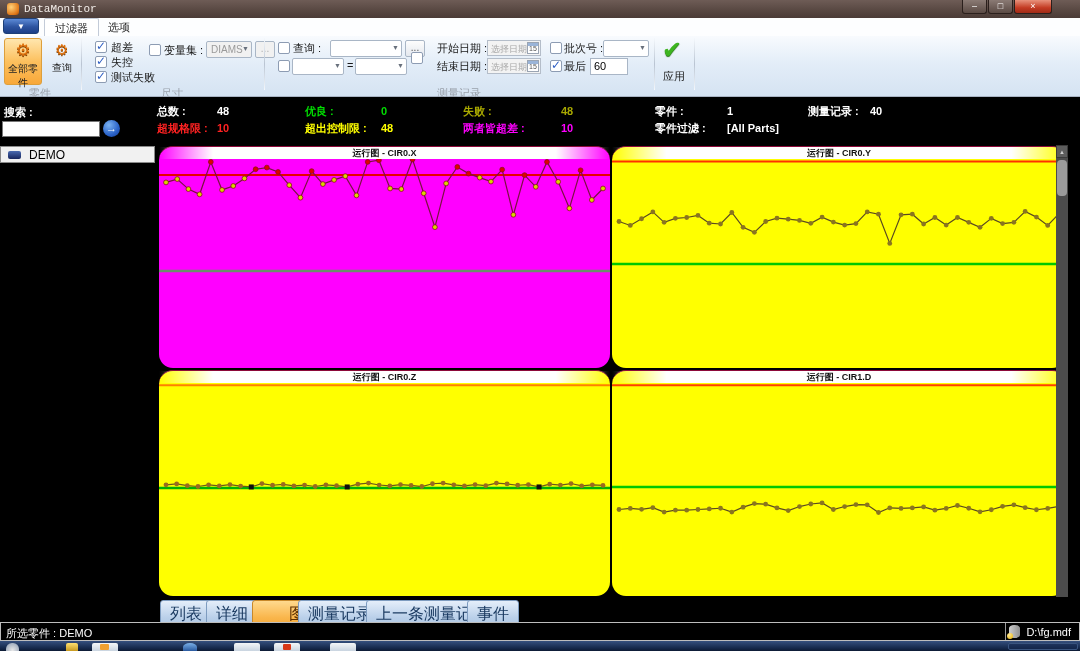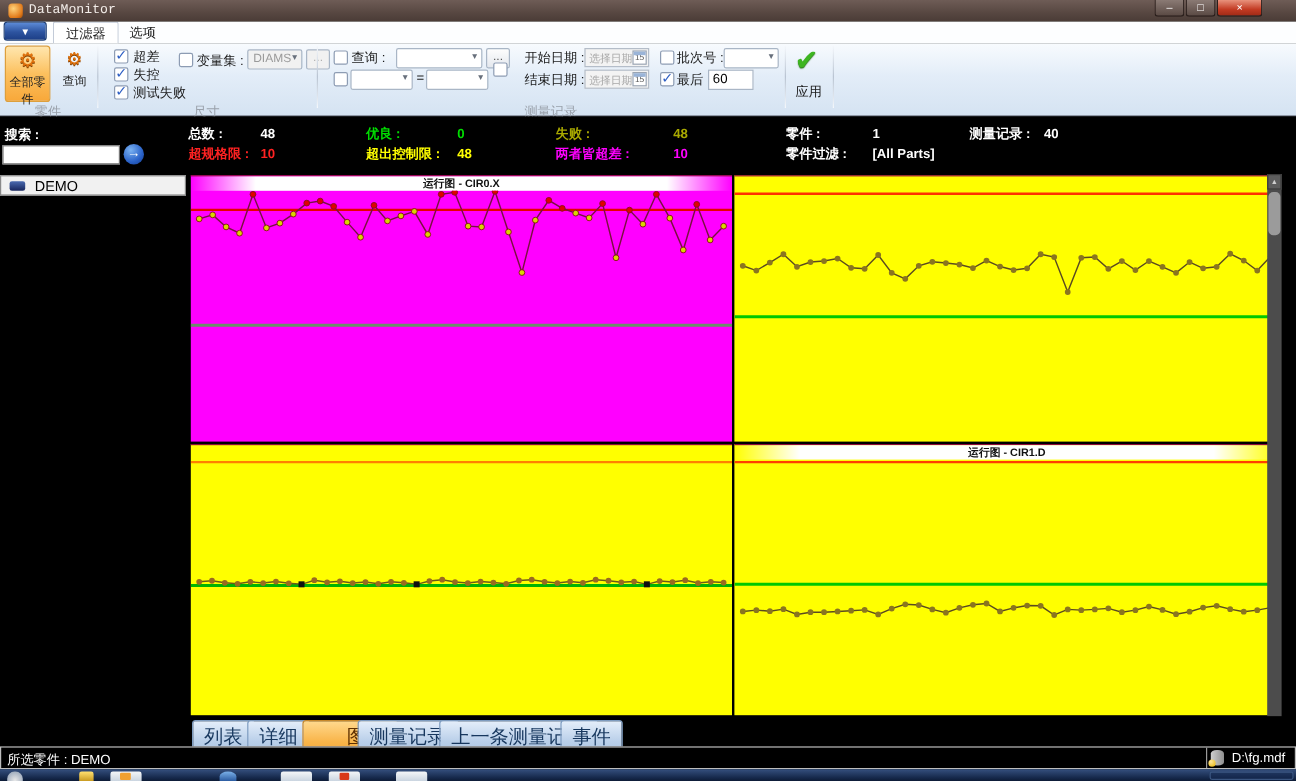--- a/index.html
+++ b/index.html
@@ -71,21 +71,21 @@
   
   .sidebar { position:absolute; left:0; top:145px; width:157px; height:452px; background:#000; }
   .part-item { position:absolute; left:0; top:1px; width:155px; height:17px; background:#f1f1f1;
     border:1px solid #8a8a8a; color:#000; }
   .part-icon { position:absolute; left:7px; top:4px; width:13px; height:8px; border-radius:2px;
     background:linear-gradient(#4a6ab0,#17255c); }
   .part-label { position:absolute; left:28px; top:1px; font-size:12px; }
 
   
   .chartgrid { position:absolute; left:157px; top:145px; width:911px; height:452px; background:#000; }
-  .chart-panel { position:absolute; border-top:1px solid #8d0a3a; }
+  .chart-panel { position:absolute; border-top:1px solid #8d0a3a;border-radius:14px; }
   .chart-title { position:absolute; top:0; left:0; right:0; height:12px; text-align:center;
     font-size:9px; font-weight:bold; color:#111; line-height:12px;
     background:linear-gradient(90deg, rgba(255,255,255,0) 0%, #ffffff 12%, #ffffff 88%, rgba(255,255,255,0) 100%); }
   .chart-body { position:absolute; top:12px; left:0; right:0; bottom:0; }
   .chart-body svg { display:block; width:100%; height:100%; }
 
   .vscroll { position:absolute; right:0; top:0; width:12px; height:452px; background:#4c4c4c; }
   .vscroll .up { position:absolute; top:0; left:0; width:12px; height:13px; background:#5d5d5d;
     color:#cfcfcf; font-size:6px; text-align:center; line-height:13px; border:1px solid #3a3a3a; }
   .vscroll .thumb { position:absolute; top:15px; left:1px; width:10px; height:36px; background:#9b9b9b; border-radius:4px; }
@@ -297,20 +297,21 @@
             <circle cx="387.97435897435895" cy="2.926" r="2.4" fill="#e00000" stroke="#8a1020" stroke-width="0.8"></circle>
             <circle cx="399.1794871794872" cy="22.781" r="2.4" fill="#d8d400" stroke="#8a1020" stroke-width="0.8"></circle>
             <circle cx="410.38461538461536" cy="49.324" r="2.4" fill="#d8d400" stroke="#8a1020" stroke-width="0.8"></circle>
             <circle cx="421.5897435897436" cy="11.286" r="2.4" fill="#e00000" stroke="#8a1020" stroke-width="0.8"></circle>
             <circle cx="432.79487179487177" cy="40.964" r="2.4" fill="#d8d400" stroke="#8a1020" stroke-width="0.8"></circle>
             <circle cx="444" cy="29.468999999999998" r="2.4" fill="#d8d400" stroke="#8a1020" stroke-width="0.8"></circle>
           </svg>
         </div>
     </div>
     <div class="chart-panel" style="left: 455px; top: 1px; width: 454px; height: 222px; background: rgb(255, 255, 0);">
+      <div class="chart-title">运行图 - CIR0.Y</div>
       <div class="chart-body">
           <svg viewBox="0 0 454 209">
             <line x1="0" x2="454" y1="2.508" y2="2.508" stroke="#ff3000" stroke-width="2"></line>
             <line x1="0" x2="454" y1="104.918" y2="104.918" stroke="#00c800" stroke-width="2.5"></line>
             <polyline points="7,62.491 18.282051282051285,66.462 29.564102564102566,59.773999999999994 40.84615384615385,52.877 52.12820512820513,63.327 63.41025641025641,59.355999999999995 74.6923076923077,58.52 85.97435897435898,56.43000000000001 97.25641025641026,64.163 108.53846153846153,64.999 119.82051282051282,53.504 131.1025641025641,68.343 142.3846153846154,73.359 153.66666666666666,62.491 164.94871794871796,59.14699999999999 176.23076923076923,60.19199999999999 187.51282051282053,61.446 198.7948717948718,64.372 210.07692307692307,58.102000000000004 221.35897435897436,63.117999999999995 232.64102564102564,66.044 243.92307692307693,64.581 255.2051282051282,52.877 266.4871794871795,55.176 277.7692307692308,84.436 289.05128205128204,55.803000000000004 300.3333333333333,55.176 311.61538461538464,64.999 322.8974358974359,58.52 334.1794871794872,66.044 345.46153846153845,58.52 356.7435897435897,63.327 368.02564102564105,68.343 379.3076923076923,59.355999999999995 390.5897435897436,64.581 401.87179487179486,63.327 413.15384615384613,52.459 424.43589743589746,58.102000000000004 435.71794871794873,66.462 447,54.549" fill="none" stroke="#5a4a20" stroke-width="1.2"></polyline>
             <circle cx="7" cy="62.491" r="2.4" fill="#8a7520"></circle>
             <circle cx="18.282051282051285" cy="66.462" r="2.4" fill="#8a7520"></circle>
             <circle cx="29.564102564102566" cy="59.773999999999994" r="2.4" fill="#8a7520"></circle>
             <circle cx="40.84615384615385" cy="52.877" r="2.4" fill="#8a7520"></circle>
             <circle cx="52.12820512820513" cy="63.327" r="2.4" fill="#8a7520"></circle>
@@ -346,20 +347,21 @@
             <circle cx="390.5897435897436" cy="64.581" r="2.4" fill="#8a7520"></circle>
             <circle cx="401.87179487179486" cy="63.327" r="2.4" fill="#8a7520"></circle>
             <circle cx="413.15384615384613" cy="52.459" r="2.4" fill="#8a7520"></circle>
             <circle cx="424.43589743589746" cy="58.102000000000004" r="2.4" fill="#8a7520"></circle>
             <circle cx="435.71794871794873" cy="66.462" r="2.4" fill="#8a7520"></circle>
             <circle cx="447" cy="54.549" r="2.4" fill="#8a7520"></circle>
           </svg>
         </div>
     </div>
     <div class="chart-panel" style="left: 2px; top: 225px; width: 451px; height: 226px; background: rgb(255, 255, 0);">
+      <div class="chart-title">运行图 - CIR0.Z</div>
       <div class="chart-body">
           <svg viewBox="0 0 451 213">
             <line x1="0" x2="451" y1="2.13" y2="2.13" stroke="#ff8000" stroke-width="2"></line>
             <line x1="0" x2="451" y1="105.009" y2="105.009" stroke="#00b400" stroke-width="2.5"></line>
             <polyline points="7,101.814 17.65853658536585,100.96199999999999 28.317073170731707,102.666 38.97560975609756,103.518 49.63414634146341,101.814 60.292682926829265,102.87899999999999 70.95121951219512,101.601 81.60975609756098,103.092 92.26829268292683,103.944 102.92682926829268,100.536 113.58536585365853,102.24 124.2439024390244,101.38799999999999 134.90243902439025,102.87899999999999 145.5609756097561,102.027 156.21951219512195,103.518 166.8780487804878,101.814 177.53658536585365,102.666 188.1951219512195,103.944 198.85365853658536,101.175 209.5121951219512,100.11 220.17073170731706,102.027 230.82926829268294,102.87899999999999 241.4878048780488,101.601 252.14634146341464,102.453 262.8048780487805,103.518 273.4634146341463,100.749 284.1219512195122,100.11 294.780487804878,101.814 305.4390243902439,102.87899999999999 316.0975609756098,101.601 326.7560975609756,102.666 337.4146341463415,100.11 348.0731707317073,100.96199999999999 358.7317073170732,102.24 369.390243902439,101.601 380.0487804878049,103.944 390.7073170731707,101.175 401.3658536585366,102.027 412.0243902439024,100.536 422.6829268292683,102.87899999999999 433.3414634146341,101.814 444,102.453" fill="none" stroke="#6a5a18" stroke-width="1.2"></polyline>
             <circle cx="7" cy="101.814" r="2.4" fill="#9a6a20"></circle>
             <circle cx="17.65853658536585" cy="100.96199999999999" r="2.4" fill="#9a6a20"></circle>
             <circle cx="28.317073170731707" cy="102.666" r="2.4" fill="#9a6a20"></circle>
             <circle cx="38.97560975609756" cy="103.518" r="2.4" fill="#9a6a20"></circle>
             <circle cx="49.63414634146341" cy="101.814" r="2.4" fill="#9a6a20"></circle>

